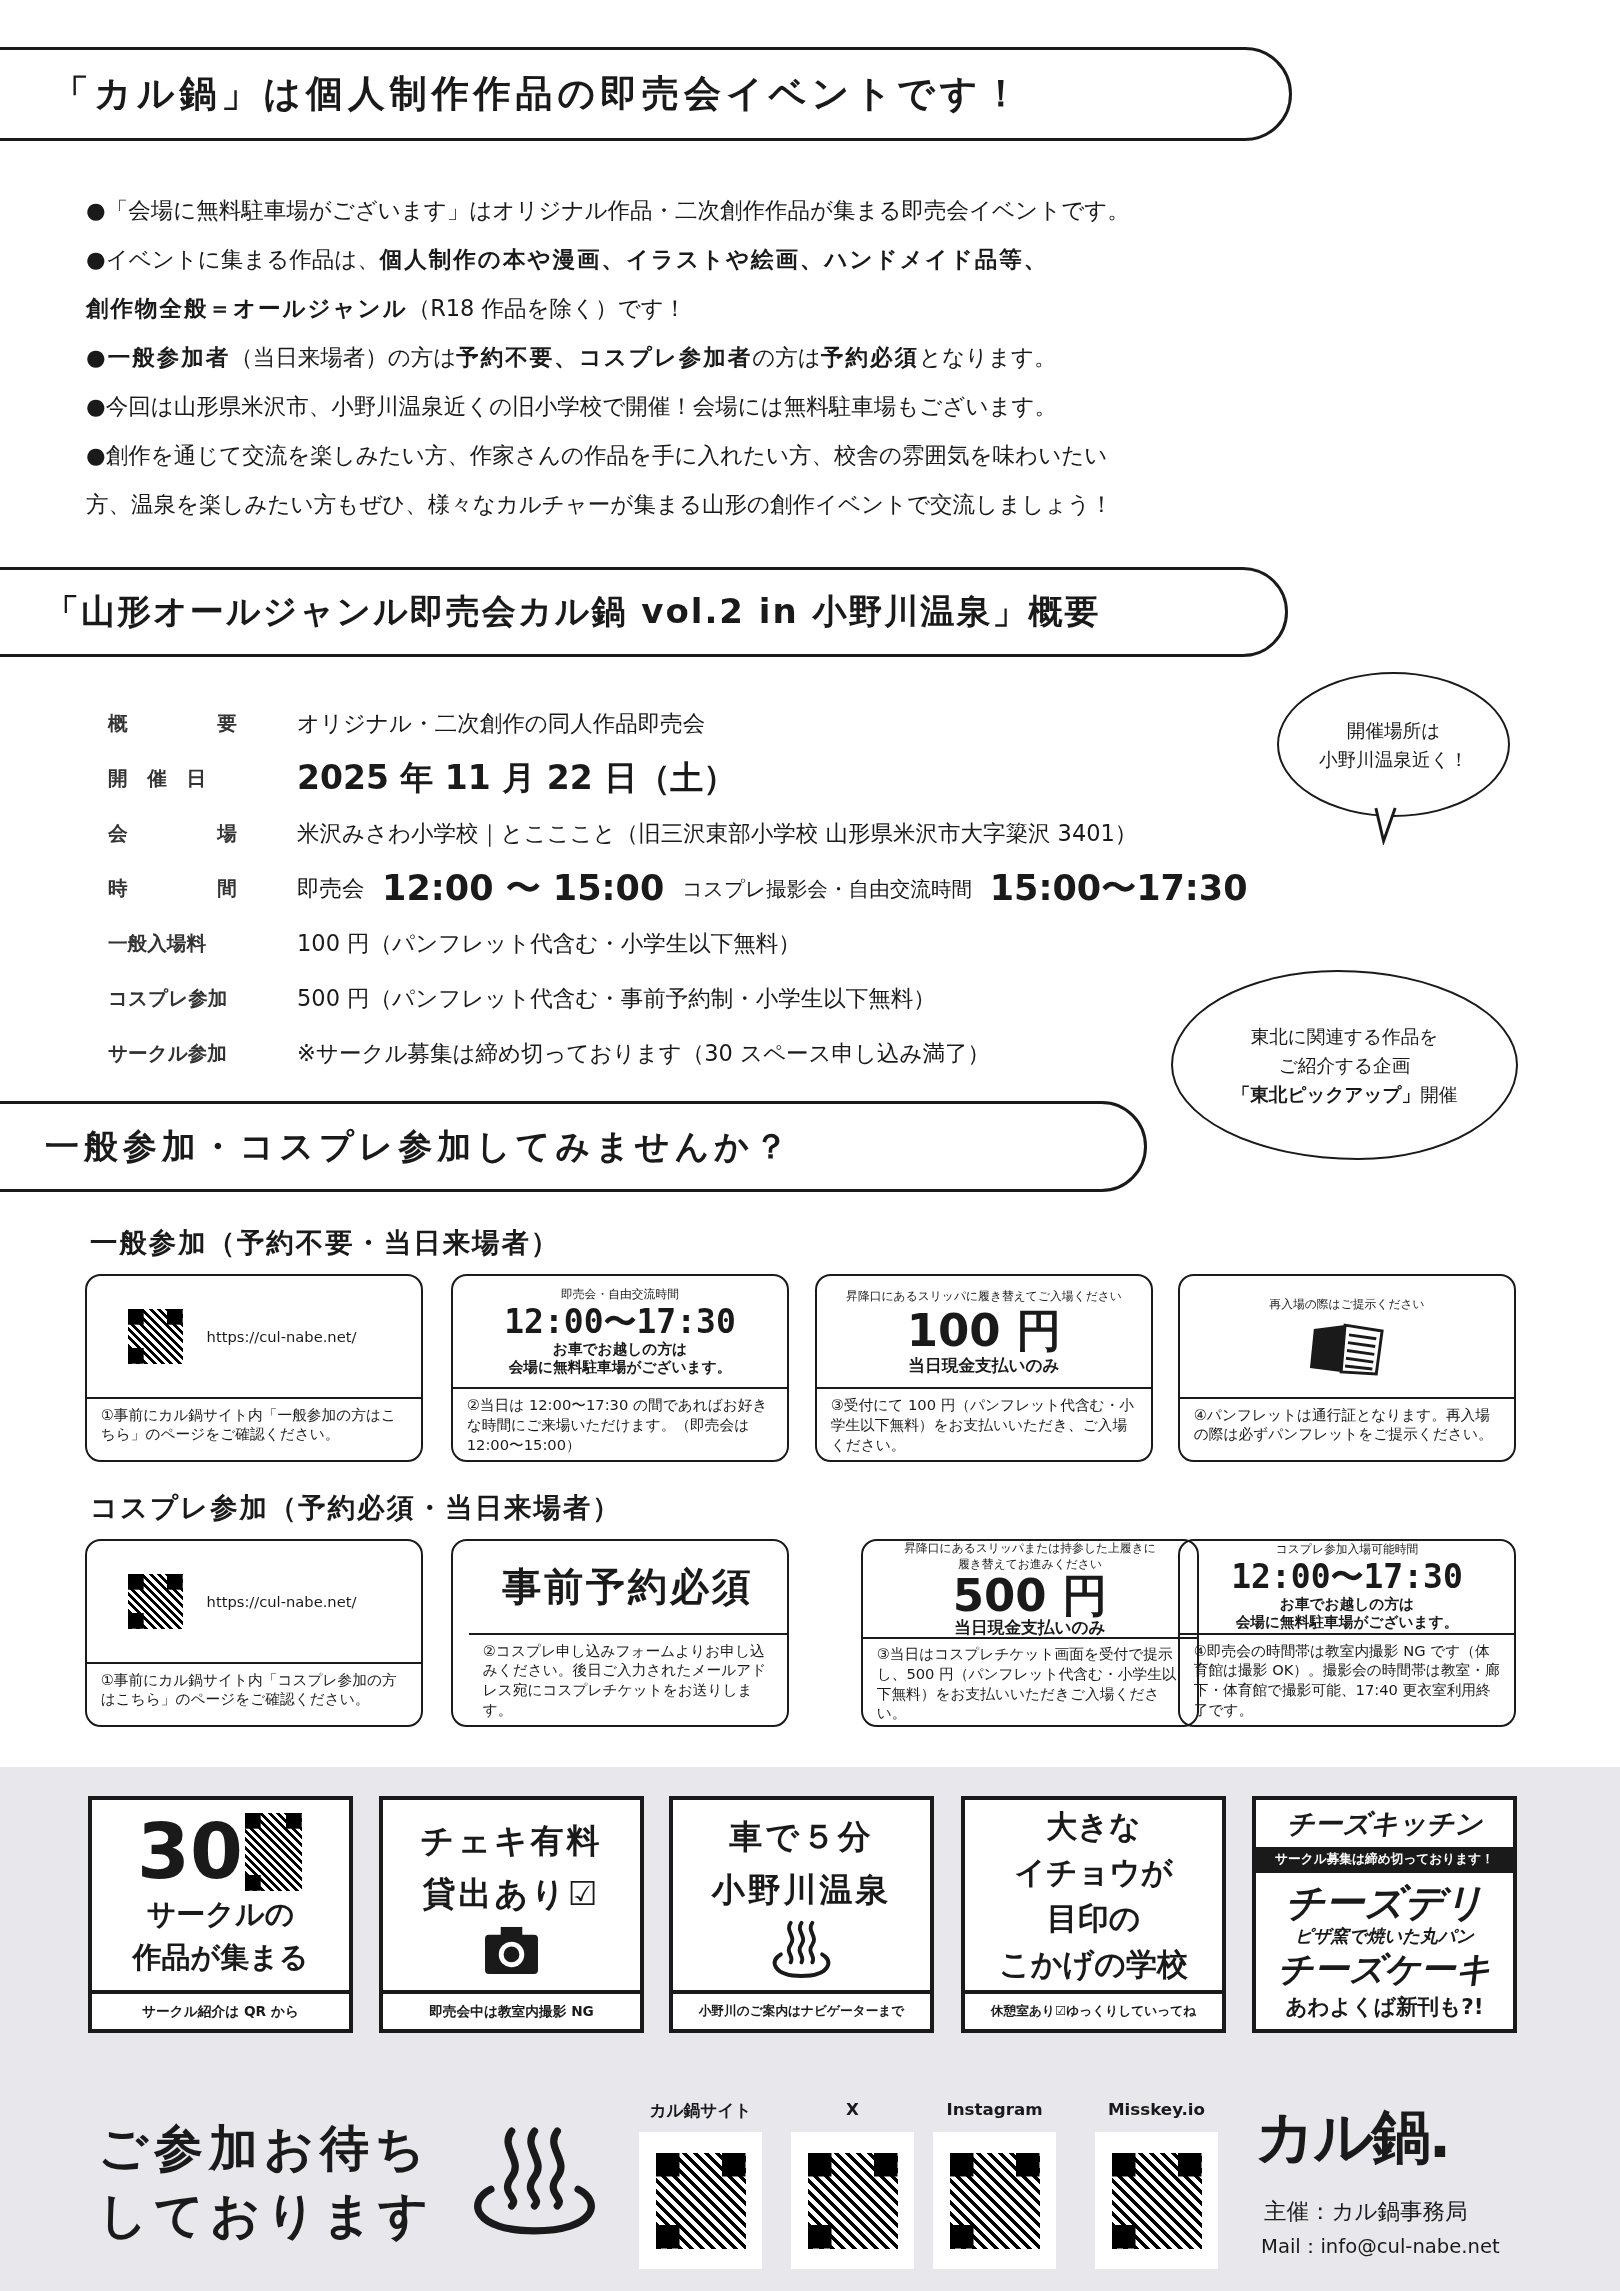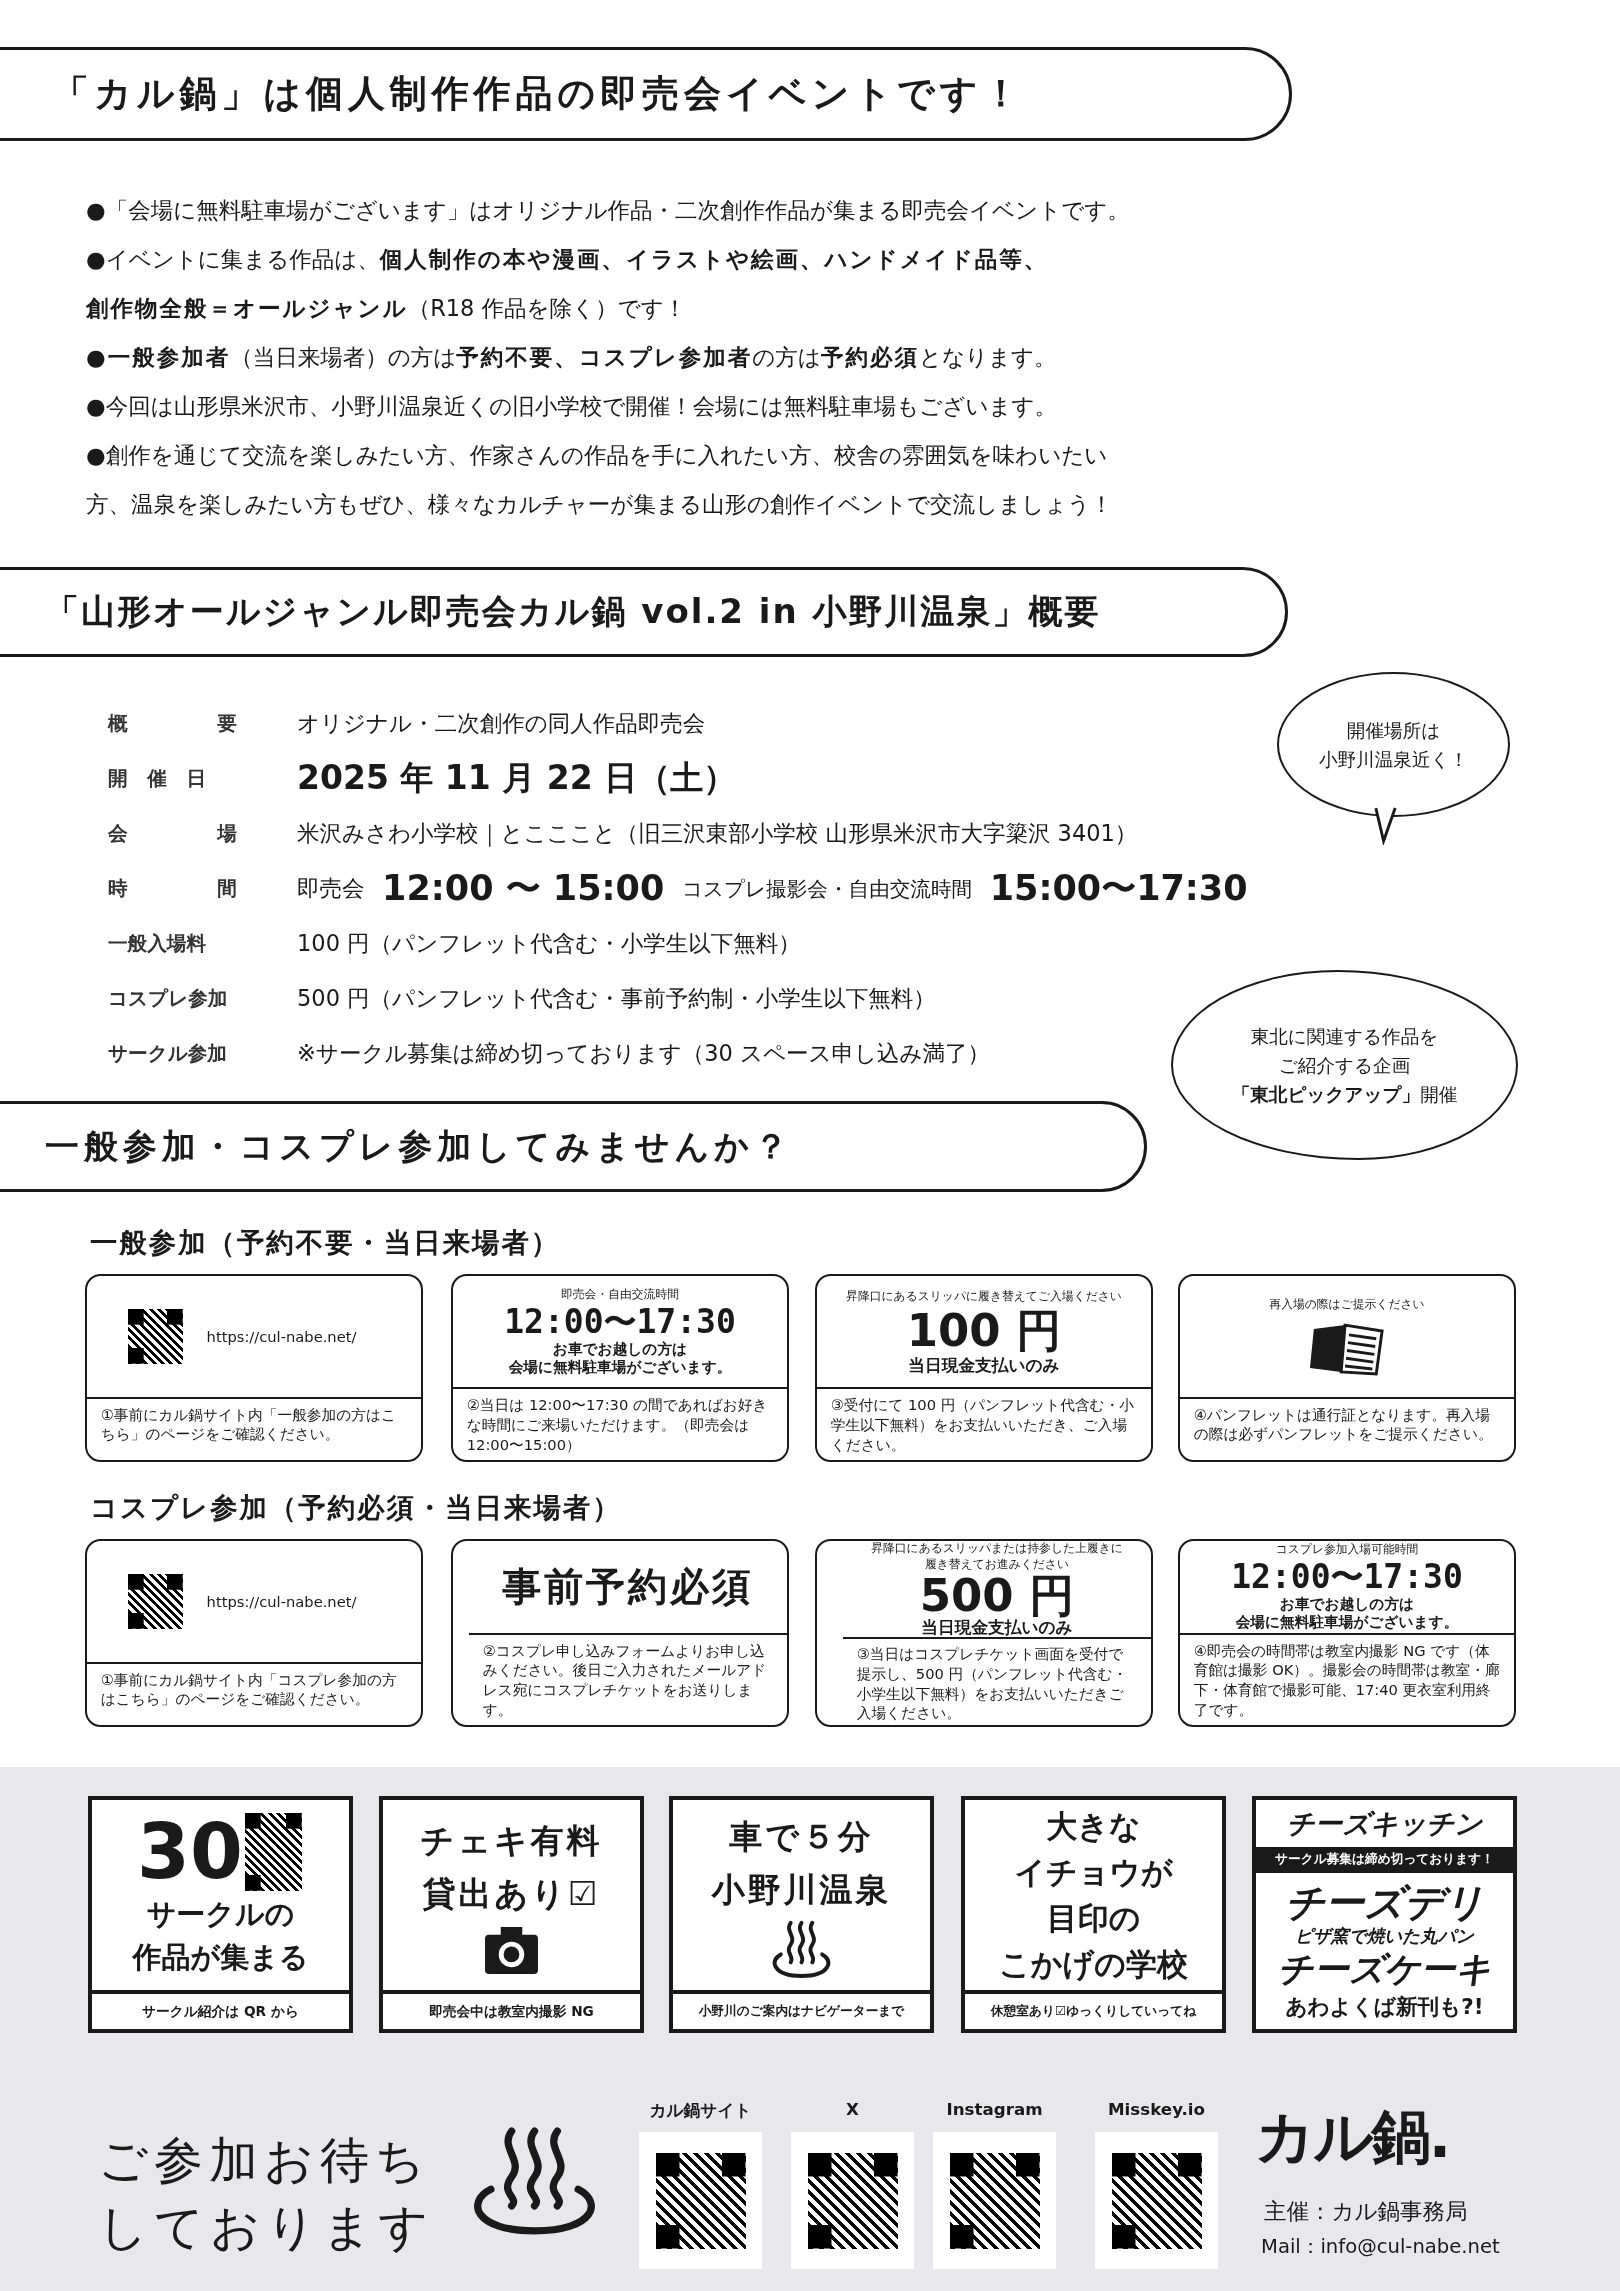--- a/index.html
+++ b/index.html
@@ -174,21 +174,21 @@
     <div class="url">https://cul-nabe.net/</div>
   </div>
   <div class="bot">①事前にカル鍋サイト内「コスプレ参加の方はこちら」のページをご確認ください。</div>
 </div>
 <div class="card" style="left:451px;top:1539px;padding-left:16px;">
   <div class="top">
     <div style="font-size:39px;font-weight:bold;letter-spacing:2.9px;">事前予約必須</div>
   </div>
   <div class="bot">②コスプレ申し込みフォームよりお申し込みください。後日ご入力されたメールアドレス宛にコスプレチケットをお送りします。</div>
 </div>
-<div class="card" style="left:815px;top:1539px;padding-left:26px;">
+<div class="card" style="left:861px;top:1539px;">
   <div class="top">
     <div class="small">昇降口にあるスリッパまたは持参した上履きに</div>
     <div class="small">履き替えてお進みください</div>
     <div class="yen" style="line-height:45px;">500 円</div>
     <div class="t-mid" style="font-size:16.7px;">当日現金支払いのみ</div>
   </div>
   <div class="bot">③当日はコスプレチケット画面を受付で提示し、500 円（パンフレット代含む・小学生以下無料）をお支払いいただきご入場ください。</div>
 </div>
 <div class="card" style="left:1178px;top:1539px;">
   <div class="top">
@@ -258,21 +258,21 @@
   <div style="height:47px;display:flex;align-items:center;justify-content:center;font-size:27.4px;font-weight:bold;font-style:italic;border-bottom:0;">チーズキッチン</div>
   <div style="height:25.5px;background:#1a1a1a;color:#fff;font-size:12.7px;font-weight:bold;display:flex;align-items:center;justify-content:center;">サークル募集は締め切っております！</div>
   <div class="main" style="font-style:italic;">
     <div style="font-size:39px;line-height:45px;">チーズデリ</div>
     <div style="font-size:17.6px;line-height:23.5px;">ピザ窯で焼いた丸パン</div>
     <div style="font-size:35px;line-height:43px;">チーズケーキ</div>
     <div style="font-size:21.6px;line-height:31px;font-style:normal;">あわよくば新刊も?!</div>
   </div>
 </div>
 
-<div class="abs" style="left:98px;top:2115px;font-size:49px;font-weight:normal;line-height:67px;letter-spacing:5.9px;margin-top:12px;">
+<div class="abs" style="left:98px;top:2115px;font-size:49px;font-weight:bold;line-height:67px;letter-spacing:5.9px;">
   <div>ご参加お待ち</div>
   <div>しております</div>
 </div>
 <svg class="abs" style="left:461px;top:2127px;" width="147" height="108" viewBox="0 0 70 52">
   <g fill="none" stroke="#1a1a1a" stroke-width="3.5" stroke-linecap="round">
     <path d="M24 2 C18 10 30 16 24 24 C18 32 28 34 24 38"></path>
     <path d="M35 2 C29 10 41 16 35 24 C29 32 39 34 35 38"></path>
     <path d="M46 2 C40 10 52 16 46 24 C40 32 50 34 46 38"></path>
     <path d="M14 30 C2 36 6 50 35 50 C64 50 68 36 56 30"></path>
   </g>

